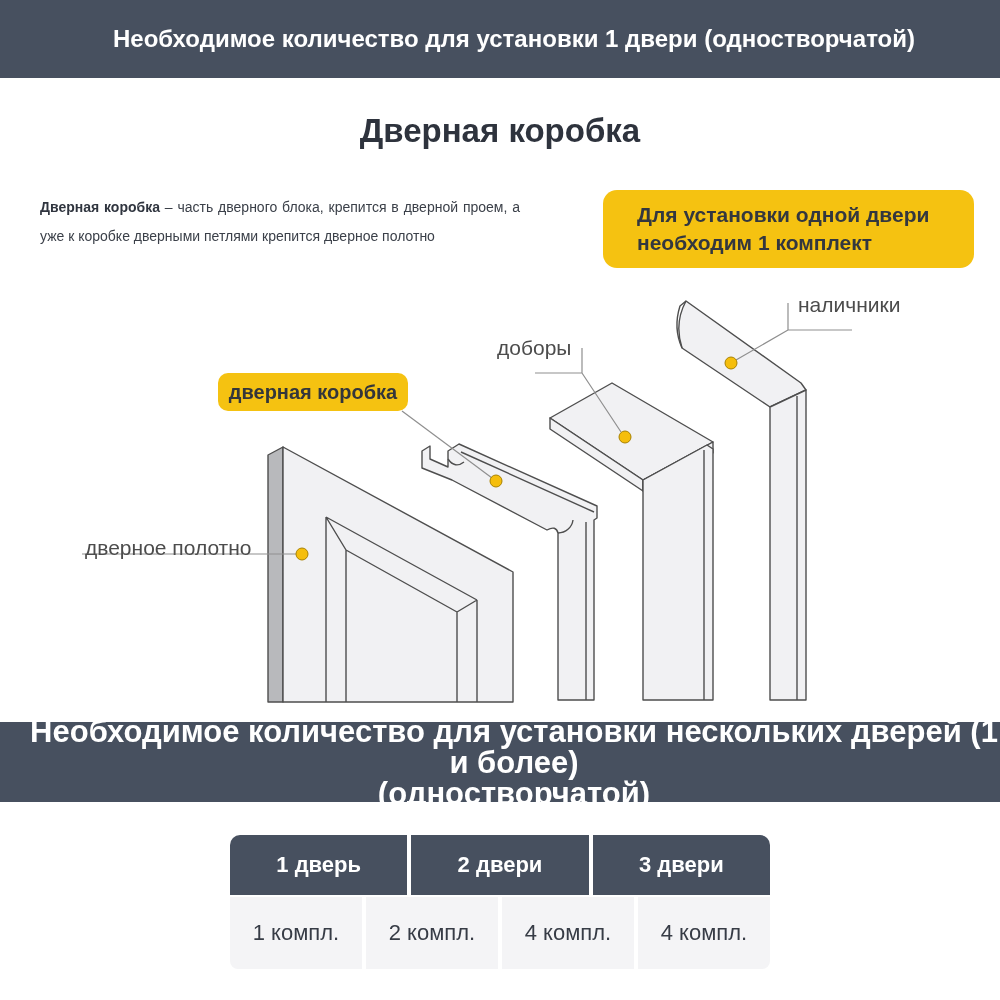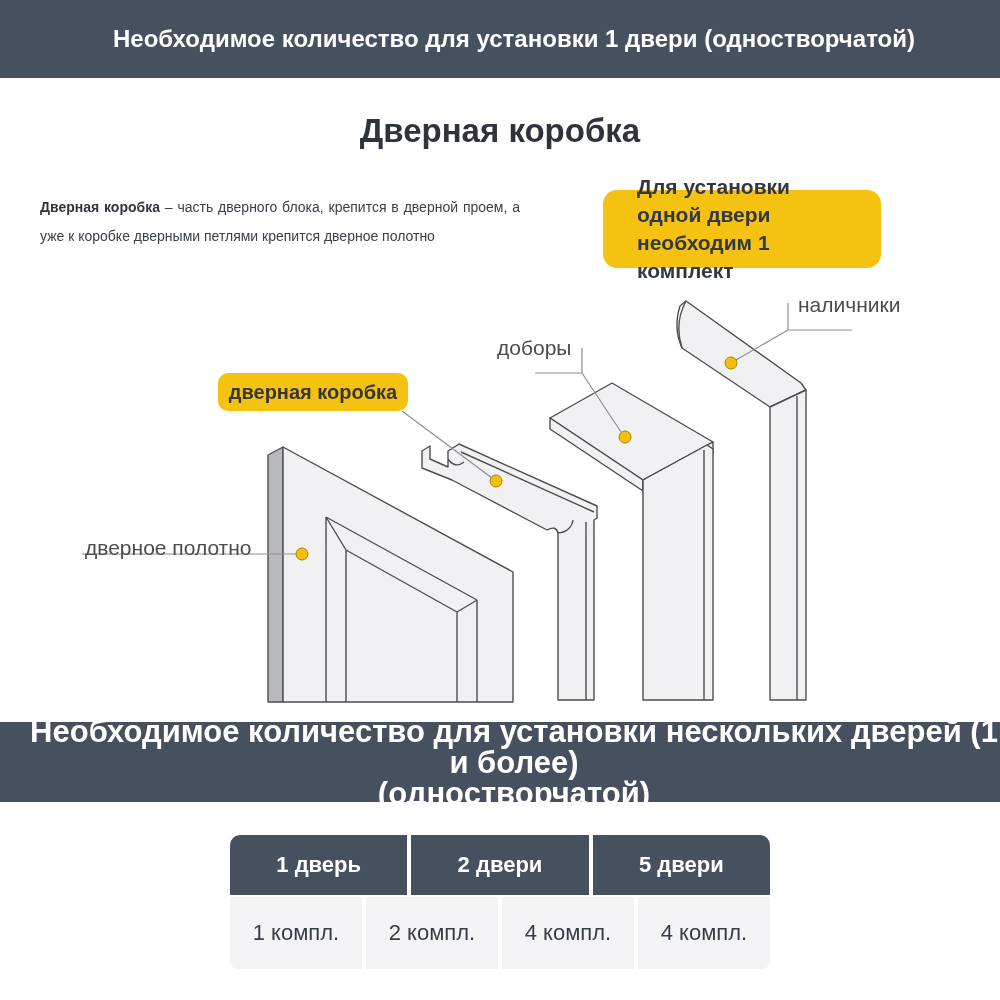--- a/index.html
+++ b/index.html
@@ -22,21 +22,21 @@
   .page-title {
     position: absolute; top: 112px; left: 0; width: 1000px;
     text-align: center; font-size: 33px; font-weight: bold; color: #2e333d;
   }
   .description {
     position: absolute; top: 193px; left: 40px; width: 480px;
     font-size: 14px; line-height: 29px; color: #3b4049; text-align: justify;
   }
   .description b { color: #30353f; }
   .info-badge {
-    position: absolute; top: 190px; left: 603px; width: 278px; height: 78px;
+    position: absolute; top: 190px; left: 603px; width: 371px; height: 78px;
     background: #f5c211; border-radius: 14px;
     display: flex; align-items: center;
     padding: 0 30px 0 34px;
     font-size: 21px; font-weight: bold; line-height: 28px; color: #33373f;
   }
   .diagram-svg { position: absolute; top: 280px; left: 0; }
   .diagram-label {
     position: absolute; font-size: 21px; color: #4c4c4c; white-space: nowrap;
   }
   .label-door-leaf  { top: 536px; left: 85px; }
@@ -135,21 +135,21 @@
 
 <div class="banner banner-bottom">
   <span>Необходимое количество для установки нескольких дверей (1 и более)</span>
   <span>(одностворчатой)</span>
 </div>
 
 <div class="kits-table">
   <div class="t-row t-head">
     <div class="t-cell">1 дверь</div>
     <div class="t-cell">2 двери</div>
-    <div class="t-cell">5 двери</div>
+    <div class="t-cell">3 двери</div>
   </div>
   <div class="t-row t-body">
     <div class="t-cell">1 компл.</div>
     <div class="t-cell">2 компл.</div>
     <div class="t-cell">4 компл.</div>
     <div class="t-cell">4 компл.</div>
   </div>
 </div>
 
 </body></html>

